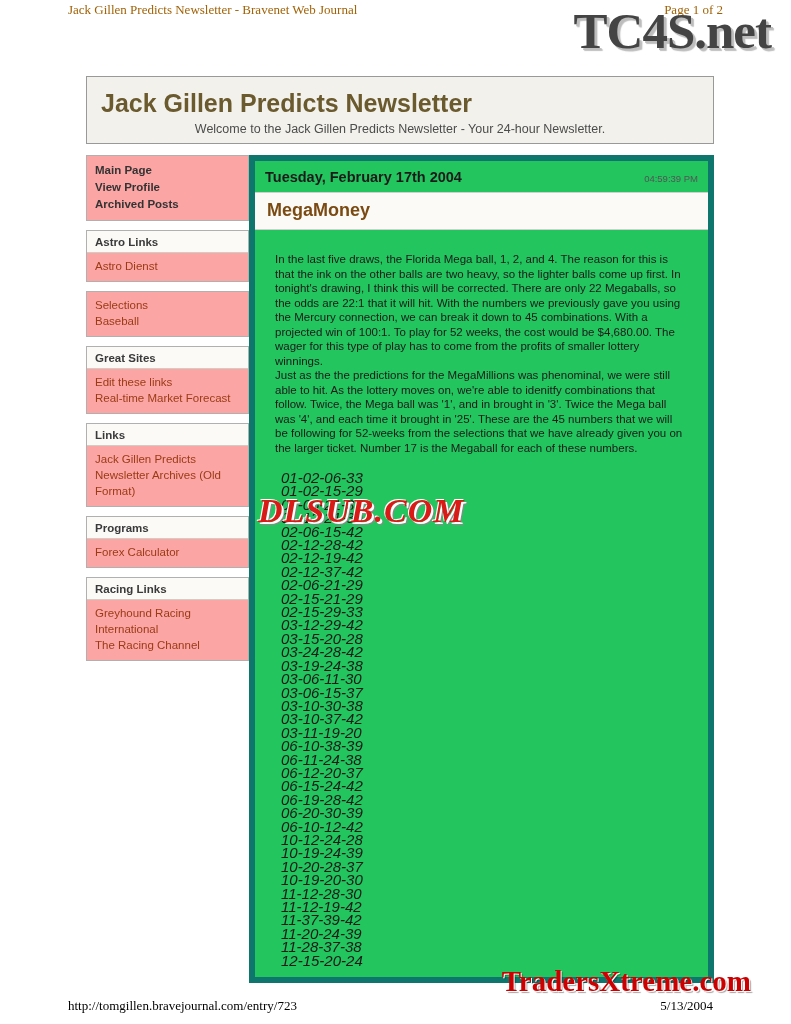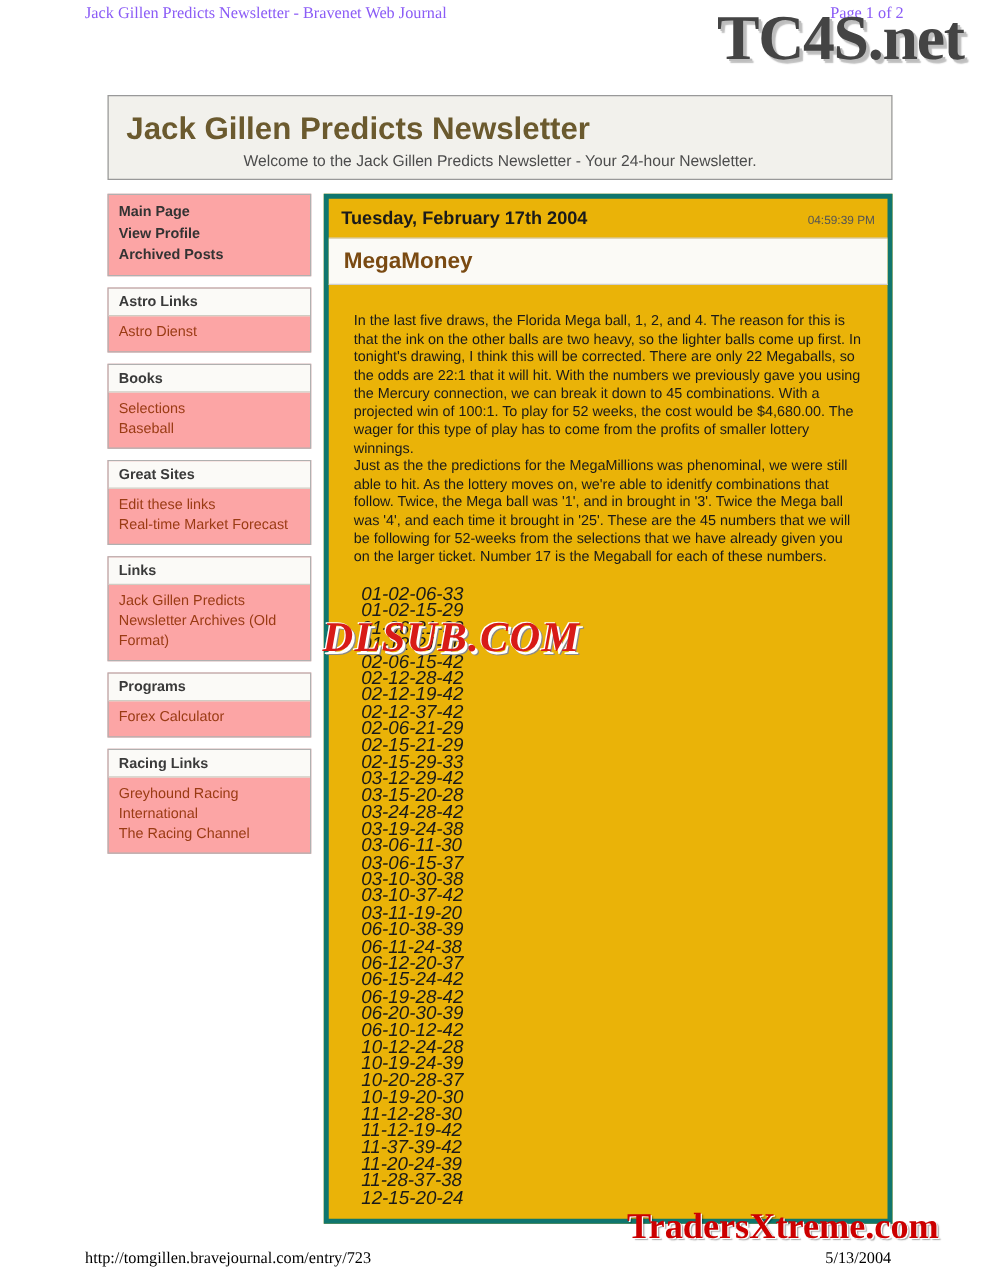--- a/index.html
+++ b/index.html
@@ -18,21 +18,21 @@
 
   
   .print-header {
     position: absolute;
     top: 0px;
     left: 0px;
     width: 791px;
     height: 24px;
     font-family: "Liberation Serif", serif;
     font-size: 13px;
-    color: #8b5cf6;
+    color: #a16207;
   }
   .print-header .ph-title {
     position: absolute;
     left: 68px;
     top: 2px;
     white-space: nowrap;
   }
   .print-header .ph-page {
     position: absolute;
     right: 68px;
@@ -171,23 +171,22 @@
   .side-box.plain li {
     color: #333333;
     font-weight: bold;
     font-size: 11.5px;
     line-height: 17px;
   }
 
   
   .content {
     flex: 1 1 auto;
-    margin-left: 10px;
-    border: 4px solid #0f766e;
-    background: #eab308;
+    border: 6px solid #0f766e;
+    background: #22c55e;
     min-height: 780px;
     position: relative;
   }
   .entry-head {
     display: flex;
     align-items: baseline;
     justify-content: space-between;
     padding: 8px 10px 7px 10px;
     border-bottom: 1px solid #cfcfcf;
   }
@@ -264,21 +263,20 @@
       </div>
 
       <div class="side-box">
         <div class="sb-title">Astro Links</div>
         <ul>
           <li>Astro Dienst</li>
         </ul>
       </div>
 
       <div class="side-box">
-        <div class="sb-title">Books</div>
         <ul>
           <li>Selections</li>
           <li>Baseball</li>
         </ul>
       </div>
 
       <div class="side-box">
         <div class="sb-title">Great Sites</div>
         <ul>
           <li>Edit these links</li>

